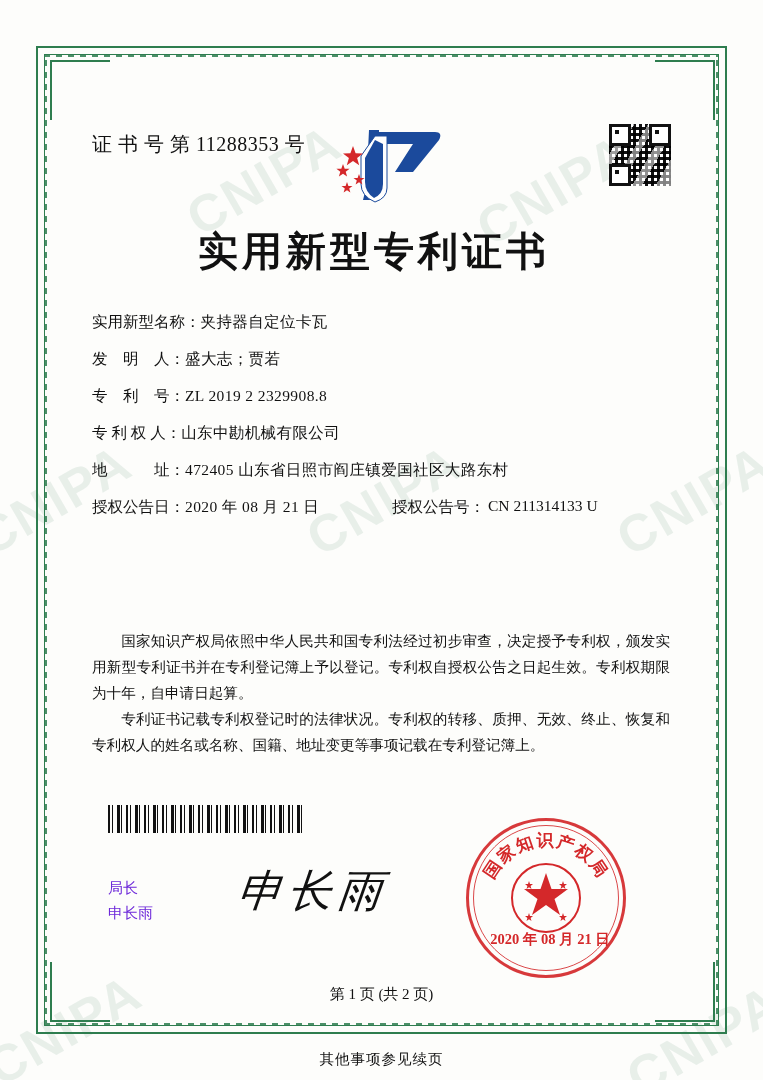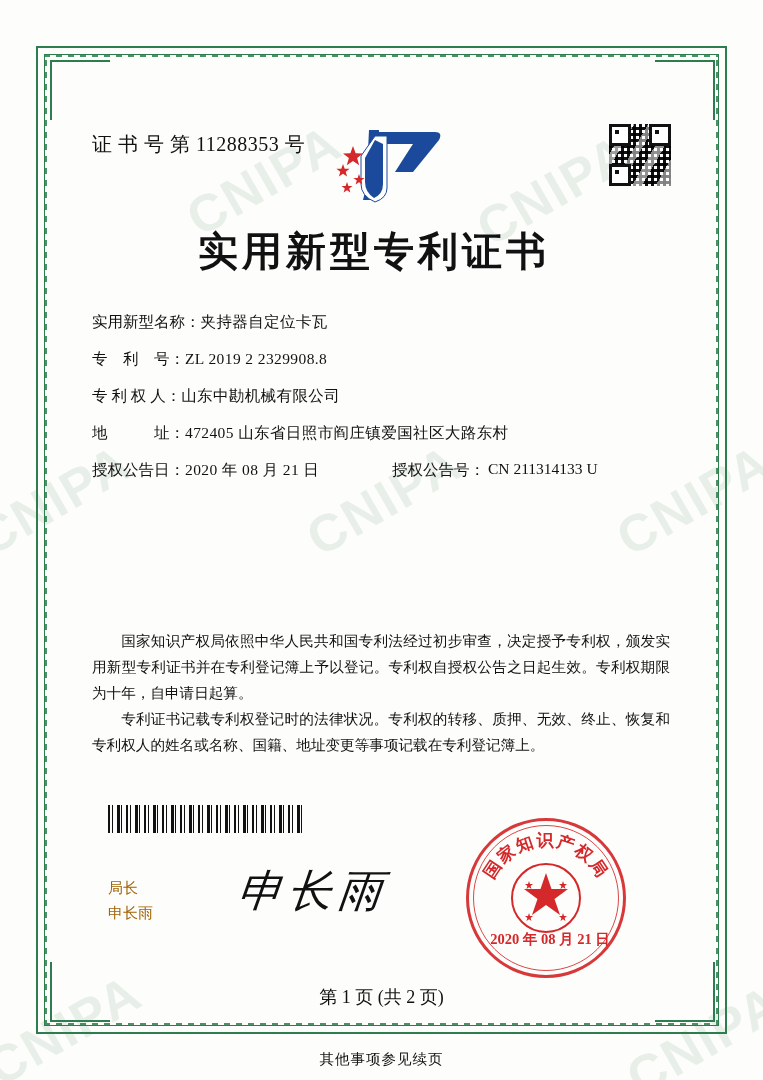--- a/index.html
+++ b/index.html
@@ -195,21 +195,21 @@
         #111 13px 14px, transparent 14px 18px);
   }
 
   
   .sig-label {
     position: absolute;
     left: 108px;
     top: 876px;
     font-size: 15px;
     line-height: 25px;
-    color: #a16207;
+    color: #6d28d9;
   }
   .sig-script {
     position: absolute;
     left: 238px;
     top: 862px;
     font-size: 44px;
     font-family: "DejaVu Serif", serif;
     font-style: italic;
     color: #111;
     letter-spacing: 6px;
@@ -266,21 +266,21 @@
     color: #d4282a;
     font-weight: bold;
   }
 
   
   .page-num {
     position: absolute;
     left: 0; right: 0;
     top: 985px;
     text-align: center;
-    font-size: 18px;
+    font-size: 15px;
     color: #111;
   }
   .footnote {
     position: absolute;
     left: 0; right: 0;
     top: 1050px;
     text-align: center;
     font-size: 14.5px;
     color: #111;
     letter-spacing: 1px;
@@ -334,20 +334,23 @@
         <polygon points="42,48 43.4,52 47.5,52.1 44.2,54.6 45.4,58.6 42,56.2 38.6,58.6 39.8,54.6 36.5,52.1 40.6,52"></polygon>
       </g>
     </svg>
   </div>
 
   <div class="title">实用新型专利证书</div>
 
   <div class="fields">
     <div class="field">
       <span class="lbl">实用新型名称：</span><span class="val">夹持器自定位卡瓦</span>
+    </div>
+    <div class="field">
+      <span class="lbl">发　明　人：</span><span class="val">盛大志；贾若</span>
     </div>
     <div class="field">
       <span class="lbl">专　利　号：</span><span class="val">ZL 2019 2 2329908.8</span>
     </div>
     <div class="field">
       <span class="lbl">专 利 权 人：</span><span class="val">山东中勘机械有限公司</span>
     </div>
     <div class="field">
       <span class="lbl">地　　　址：</span><span class="val">472405 山东省日照市阎庄镇爱国社区大路东村</span>
     </div>

